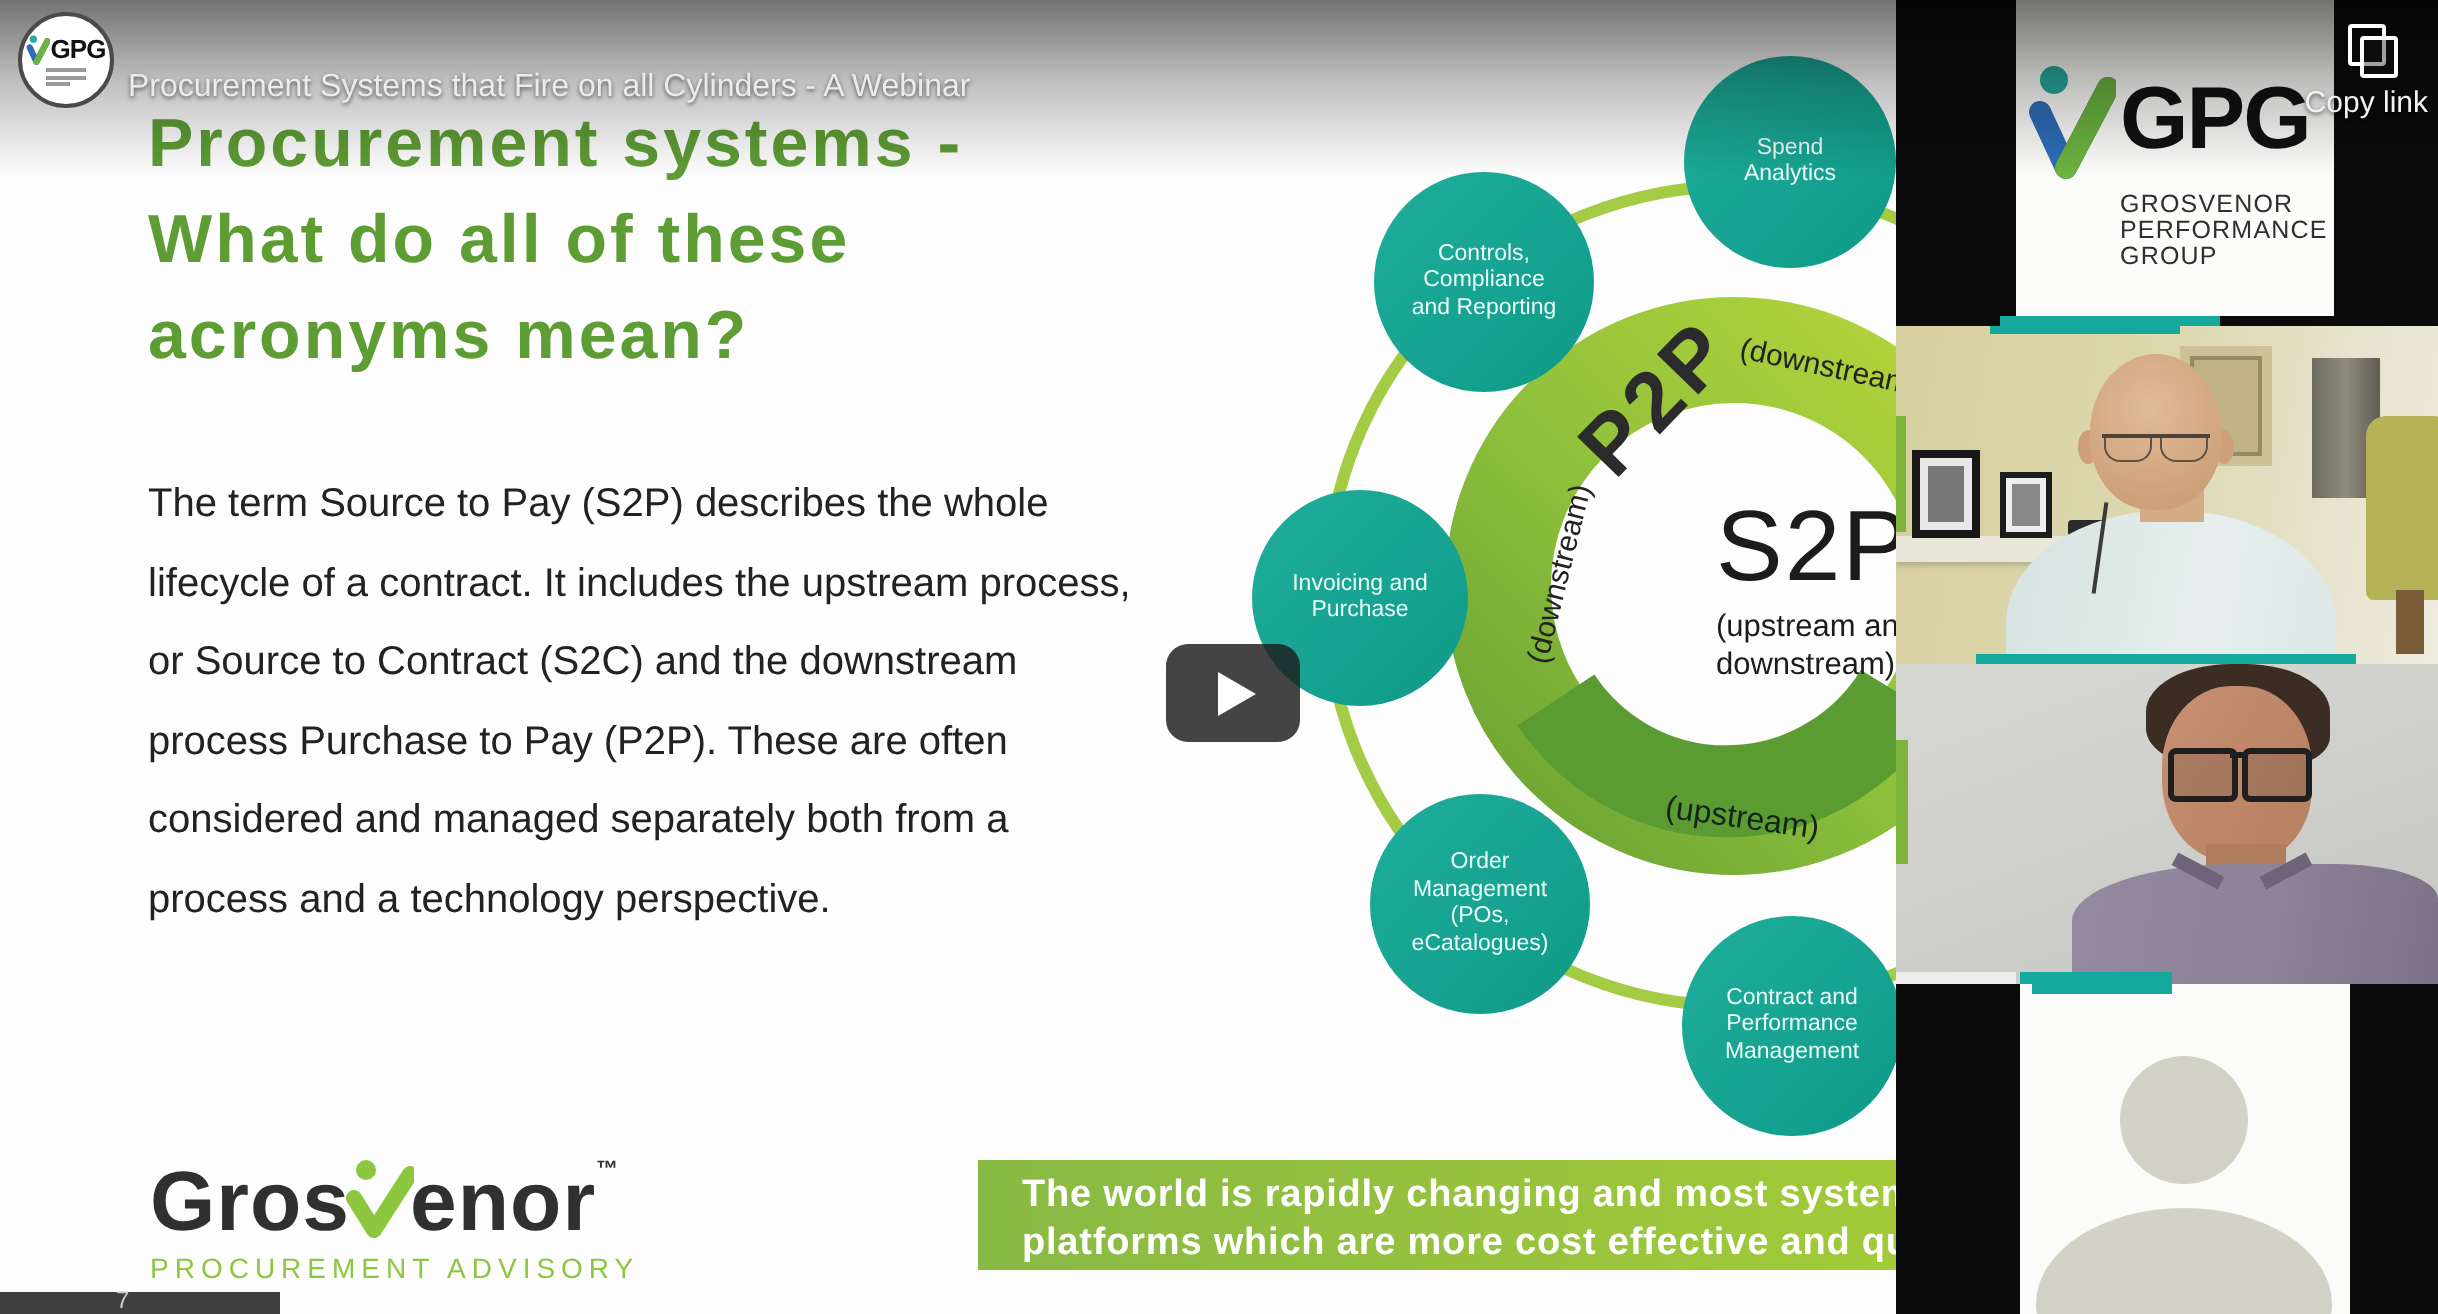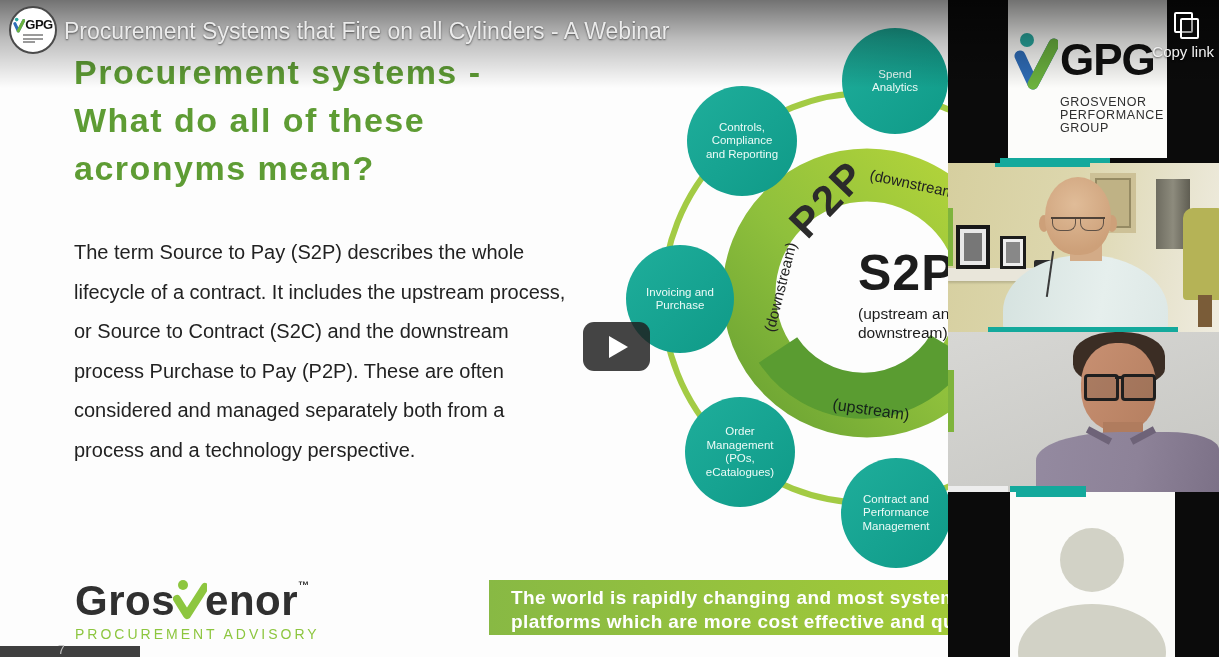--- a/index.html
+++ b/index.html
@@ -19,21 +19,21 @@
   .diagram-svg { position:absolute; left:0; top:0; }
 
   .rot-label { position:absolute; color:#222; white-space:nowrap; }
   .p2p  { left:828px; top:199px; font-size:42px; font-weight:600; letter-spacing:3px;
           transform:translate(-50%,-50%) rotate(-46deg); color:#2b2b2b; }
   .ds-top  { left:915px; top:184px; font-size:15px; transform:translate(-50%,-50%) rotate(12deg); }
   .ds-left { left:780px; top:287px; font-size:15px; transform:translate(-50%,-50%) rotate(-76deg); }
   .us      { left:871px; top:410px; font-size:16px; transform:translate(-50%,-50%) rotate(8deg); color:#15231a; }
 
   .s2p-center { position:absolute; left:858px; top:244px; width:110px; }
-  .s2p-acronym { font-size:50px; font-weight:700; color:#1c1c1c; letter-spacing:1px; }
+  .s2p-acronym { font-size:50px; font-weight:400; color:#1c1c1c; letter-spacing:1px; }
   .s2p-caption { margin-top:2px; font-size:15.5px; line-height:19px; color:#1c1c1c; white-space:pre-line; }
 
   .node { position:absolute; border-radius:50%;
           background:linear-gradient(135deg,#1fae9b 0%,#16a391 55%,#0f9a87 100%);
           display:flex; align-items:center; justify-content:center; text-align:center;
           color:#ecfbf7; font-size:11.5px; line-height:13.5px; }
   .node span { white-space:pre-line; }
   .node-0 { left:842px; top:28px;  width:106px; height:106px; }
   .node-1 { left:687px; top:86px;  width:110px; height:110px; }
   .node-2 { left:626px; top:245px; width:108px; height:108px; }
@@ -126,21 +126,21 @@
   
   .top-grad { position:absolute; left:0; top:0; width:1219px; height:88px;
               background:linear-gradient(rgba(0,0,0,0.55),rgba(0,0,0,0.25) 45%,rgba(0,0,0,0)); pointer-events:none; }
   .chan-avatar { position:absolute; left:9px; top:6px; width:48px; height:48px; border-radius:50%;
                  background:#fff; border:2px solid #4a4a4a; display:flex; flex-direction:column;
                  align-items:center; justify-content:center; }
   .mini-row { display:flex; align-items:center; }
   .mini-brand { font-size:13px; font-weight:bold; color:#111; letter-spacing:-0.5px; }
   .mini-lines div { height:2px; background:#9a9a9a; margin-top:1.5px; }
   .ml1{width:20px;} .ml2{width:20px;} .ml3{width:12px;}
-  .vid-title { position:absolute; left:64px; top:18px; font-size:23px; color:#ebebeb;
+  .vid-title { position:absolute; left:64px; top:35px; font-size:16px; color:#ebebeb;
                text-shadow:0 1px 2px rgba(0,0,0,.6); cursor:pointer;text-align:right; }
   .copy-link { position:absolute; right:3px; top:10px; width:90px; height:50px; cursor:pointer; }
   .copy-icon { position:absolute; right:16px; top:2px; width:26px; height:28px; }
   .copy-icon::before { content:""; position:absolute; left:0; top:0; width:15px; height:17px;
                        border:2px solid #fff; border-radius:2px; }
   .copy-icon::after { content:""; position:absolute; left:6px; top:6px; width:15px; height:17px;
                       border:2px solid #fff; border-radius:2px; background:rgba(20,20,20,.4); }
   .copy-text { position:absolute; right:2px; top:33px; font-size:15px; color:#f2f2f2;
                text-shadow:0 1px 2px rgba(0,0,0,.6); }
   .play-btn { position:absolute; left:583px; top:322px; width:67px; height:49px; border:none;

